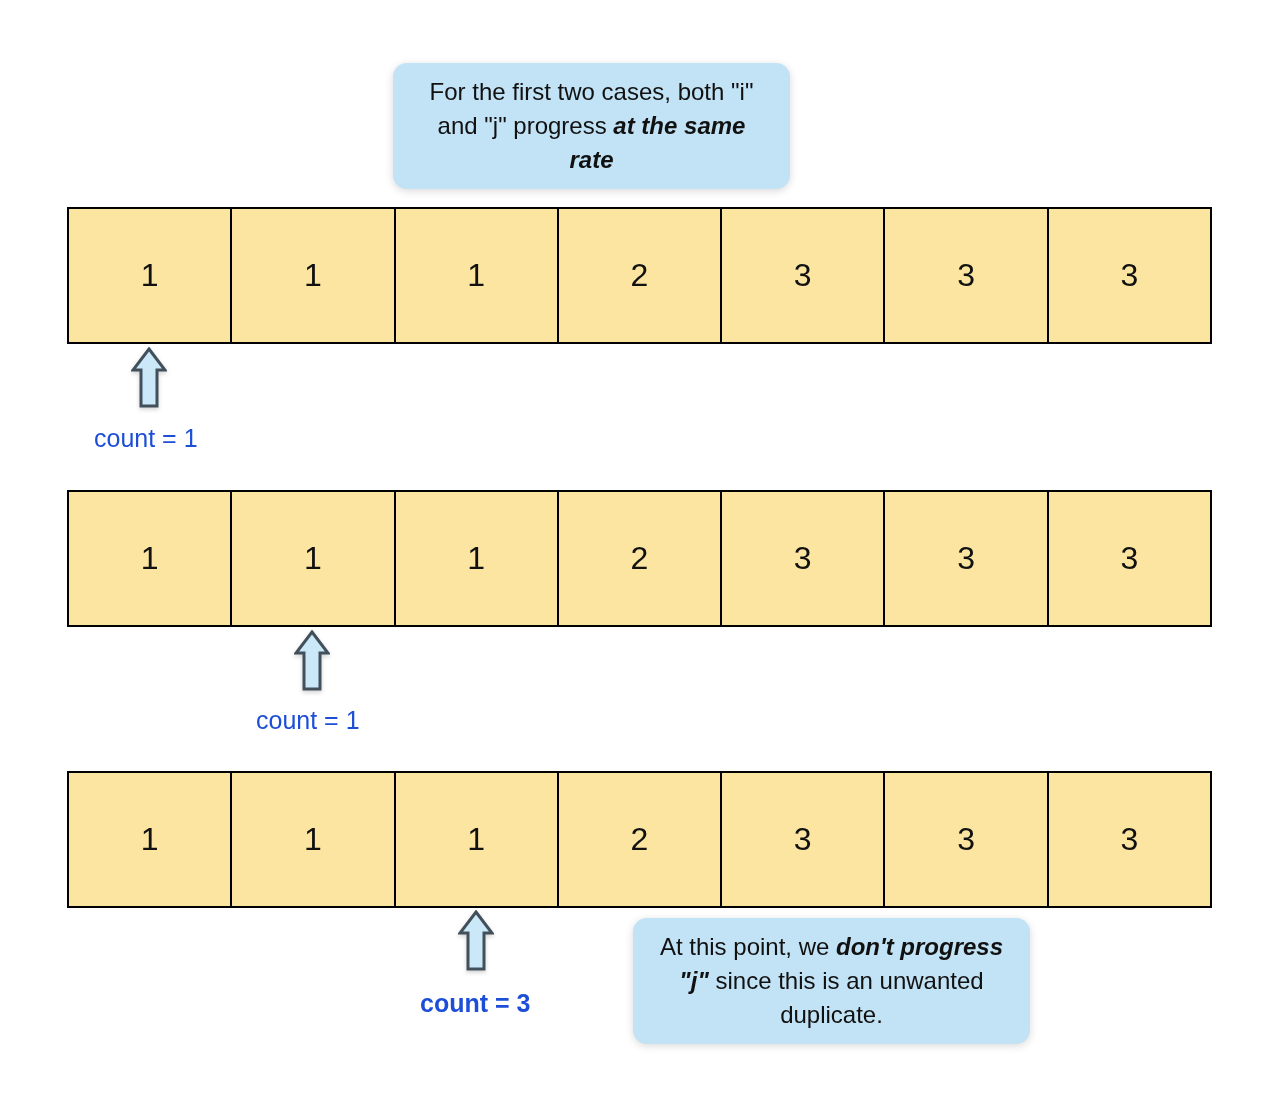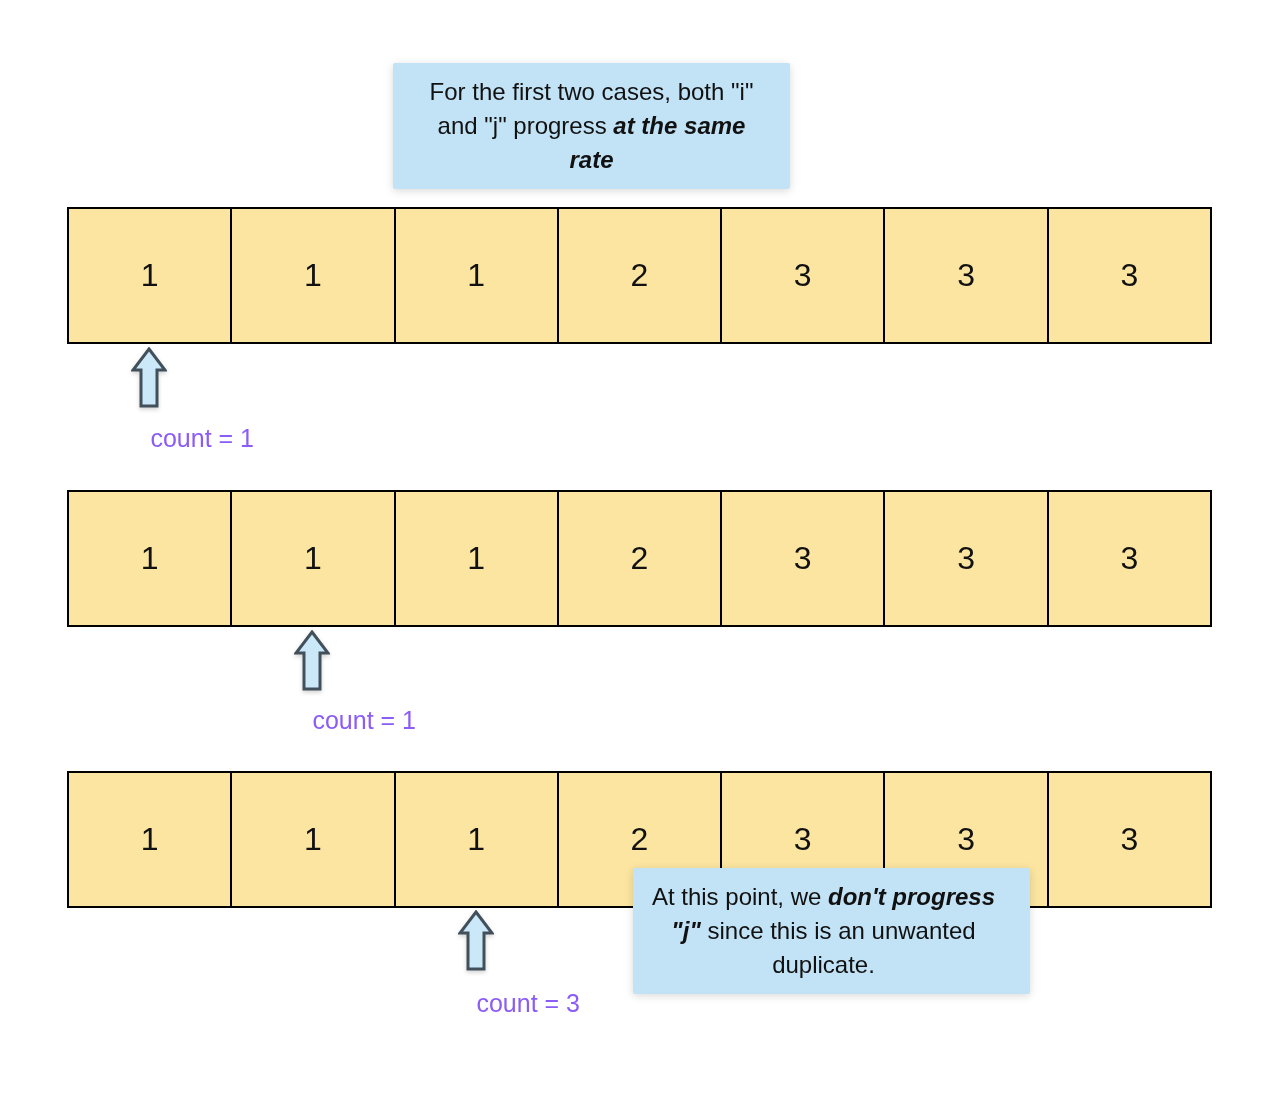--- a/index.html
+++ b/index.html
@@ -16,37 +16,37 @@
     color: #111111;
     overflow: hidden;
   }
 
   
   .callout {
     position: absolute;
     width: 397px;
     min-height: 122px;
     background: #c2e2f5;
-    border-radius: 2px;
+    border-radius: 14px;
     box-shadow: 0 2px 8px rgba(0,0,0,0.15);
     display: flex;
     align-items: center;
     justify-content: center;
     text-align: center;
     box-sizing: border-box;
     padding: 12px 24px;
     font-size: 24px;
     line-height: 34px;
   }
   .callout .bi {
     font-weight: bold;
     font-style: italic;
   }
   #callout-top    { left: 393px; top: 63px; }
-  #callout-bottom { left: 633px; top: 868px; padding-left: 8px; }
+  #callout-bottom { left: 633px; top: 918px; }
 
   
   .array-row {
     position: absolute;
     left: 67px;
     width: 1145px;
     height: 137px;
     display: flex;
     border: 2px solid #000000;
     box-sizing: border-box;
@@ -74,28 +74,28 @@
     filter: drop-shadow(0 2px 2px rgba(0,0,0,0.18));
   }
   #arrow-1 { left: 131px; top: 347px; }
   #arrow-2 { left: 294px; top: 630px; }
   #arrow-3 { left: 458px; top: 910px; }
 
   
   .count-label {
     position: absolute;
     width: 160px;
-    text-align: right;
+    text-align: left;
     font-size: 25px;
     line-height: 30px;
-    color: #8b5cf6;
+    color: #1d4ed8;
   }
   #count-1 { left: 94px;  top: 423px; }
   #count-2 { left: 256px; top: 705px; }
-  #count-3 { left: 420px; top: 988px; }
+  #count-3 { left: 420px; top: 988px; font-weight: bold; }
 </style>
 </head>
 <body>
 
 <div class="canvas">
 
   <div class="callout" id="callout-top">
     <div>
       <span>For the first two cases, both "i" and "j" progress </span><span class="bi">at the same rate</span>
     </div>

